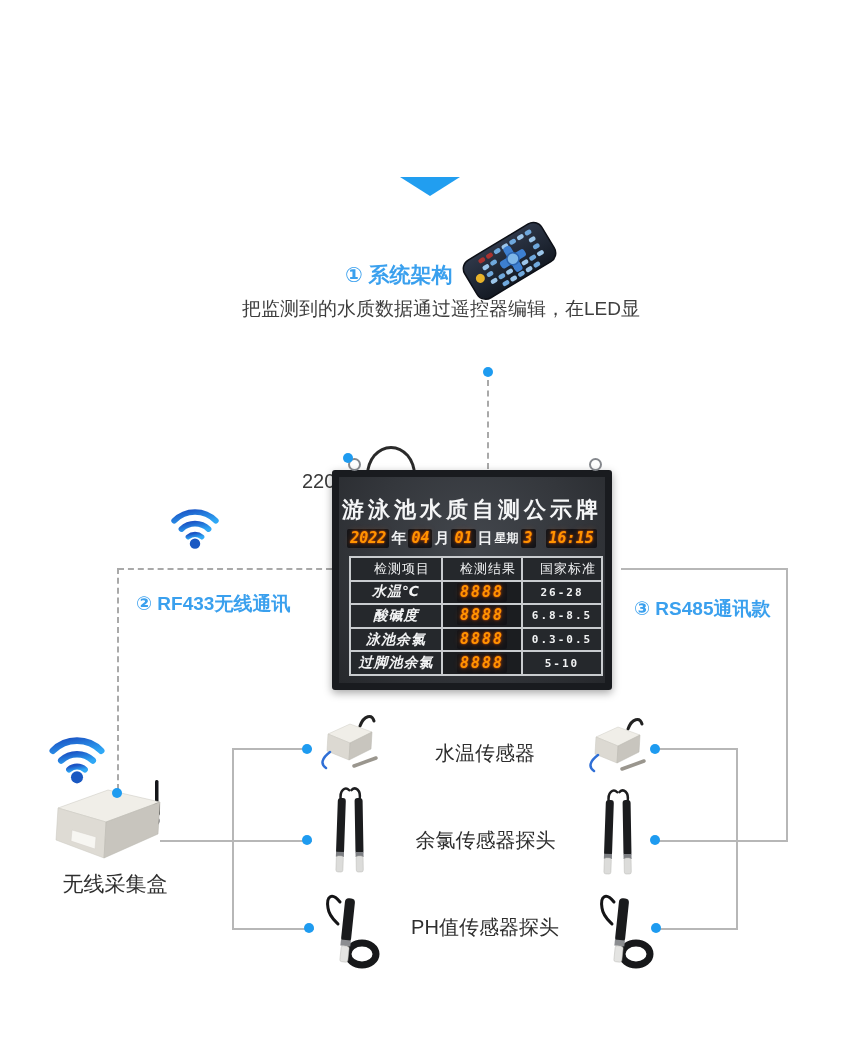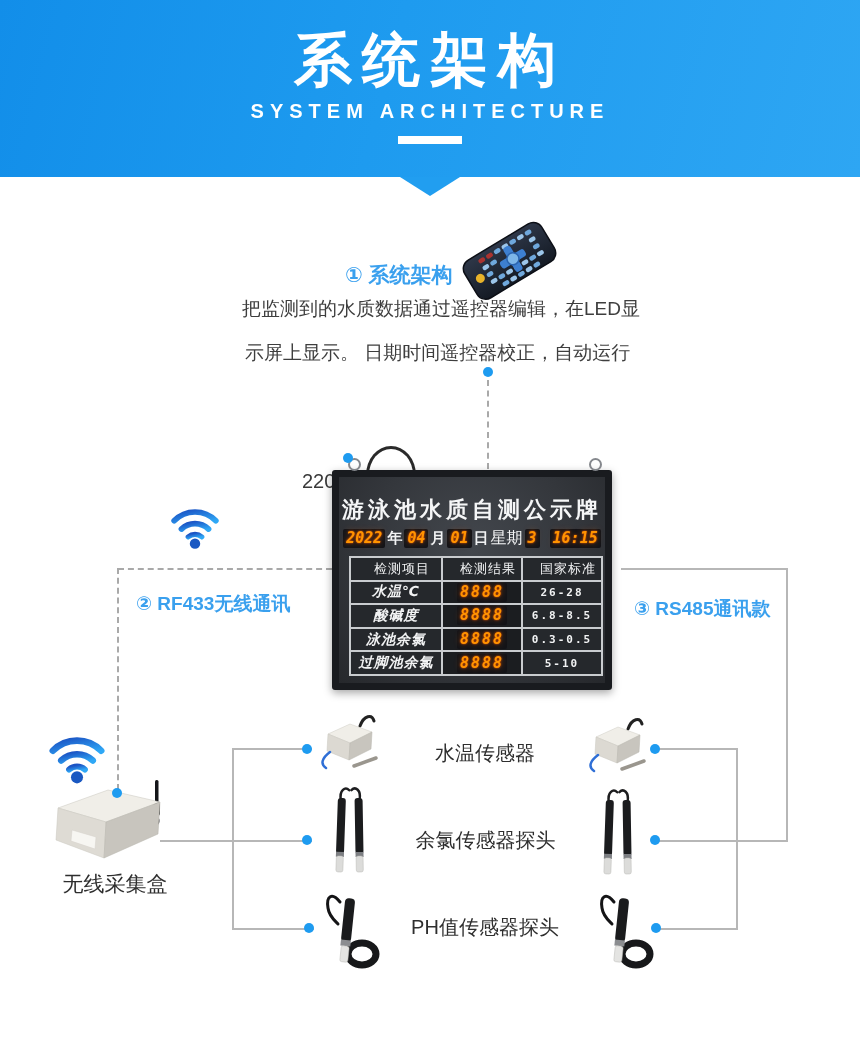--- a/index.html
+++ b/index.html
@@ -35,21 +35,21 @@
     background:radial-gradient(ellipse at 50% 35%,#43474d 0%,#34373c 55%,#26282c 100%);
     box-shadow:0 3px 8px rgba(0,0,0,0.35);}
   .board-title{position:absolute;left:0;top:18px;width:100%;text-align:center;color:#f5f6f7;
     font-size:22px;font-weight:bold;letter-spacing:4px;white-space:nowrap;}
   .date-row{position:absolute;left:0;top:49px;width:100%;height:24px;display:flex;
     align-items:center;justify-content:center;gap:2px;white-space:nowrap;}
   .led{font-family:"DejaVu Sans Mono",monospace;font-style:italic;font-weight:bold;
     color:#ff9400;background:#131418;border-radius:2px;padding:1px 3px;font-size:15px;
     text-shadow:0 0 2px #ff5a00,0 0 6px rgba(255,110,0,0.5);line-height:17px;}
   .du{color:#f2f3f4;font-weight:bold;font-size:15px;}
-  .du-small{color:#f2f3f4;font-weight:normal;font-size:16px;margin-left:0;}
+  .du-small{color:#f2f3f4;font-weight:bold;font-size:12px;margin-left:0;}
   .ledtable{position:absolute;left:10px;top:79px;width:254px;height:120px;box-sizing:border-box;
     display:grid;grid-template-columns:90px 78px 1fr;grid-auto-rows:1fr;
     gap:2px;border:2px solid #c9cccf;background:#c9cccf;}
   .ledtable>div{display:flex;align-items:center;justify-content:center;background:#25282c;overflow:hidden;}
   .t-head{color:#f2f3f4;font-weight:normal;font-size:13px;letter-spacing:1px;padding-left:12px;}
   .t-item{color:#f2f3f4;font-weight:bold;font-size:14px;letter-spacing:1px;font-style:italic;}
   .t-led{background:#1b1d20 !important;}
   .t-led span{font-size:15px;letter-spacing:2px;}
   .t-std{color:#f2f3f4;font-weight:bold;font-size:11px;letter-spacing:2px;
     font-family:"DejaVu Sans Mono",monospace;}
@@ -72,25 +72,20 @@
           <stop offset="1" stop-color="#2fa8f6"></stop>
       </linearGradient>
       <linearGradient id="remGrad" x1="0" y1="0" x2="0" y2="1">
         <stop offset="0" stop-color="#2e3razor"></stop>
           <stop offset="0" stop-color="#2e3748"></stop>
           <stop offset="1" stop-color="#141a24"></stop>
       </linearGradient>
     </defs>
   </svg>
 
-  <div class="banner">
-    <div class="banner-title">系统架构</div>
-    <div class="banner-sub">SYSTEM ARCHITECTURE</div>
-    <div class="banner-bar"></div>
-  </div>
   <div class="banner-arrow"></div>
 
   <div class="illus" style="left:458px;top:216px;">
     <svg width="102" height="88" viewBox="0 0 102 88">
       <g transform="rotate(-31 51 44)">
         <rect x="6" y="23" width="90" height="44" rx="10" fill="url(#remGrad)" stroke="#0c0f16" stroke-width="1.5"></rect>
         <circle cx="17" cy="45" r="4.5" fill="#e8b32a"></circle>
         <rect x="24" y="28" width="7" height="4.5" rx="2" fill="#aa3330"></rect>
         <rect x="33" y="28" width="7" height="4.5" rx="2" fill="#aa3330"></rect>
         <g fill="#6fa8dc">
@@ -118,21 +113,20 @@
           <rect x="69" y="60" width="7" height="4.5" rx="2"></rect>
         </g>
         <rect x="51" y="31" width="8" height="28" rx="3" fill="#3d7fd0"></rect>
         <rect x="41" y="41" width="28" height="8" rx="3" fill="#3d7fd0"></rect>
         <circle cx="55" cy="45" r="6" fill="#7db6e8" stroke="#2a63ae" stroke-width="1.5"></circle>
       </g>
     </svg>
   </div>
   <div class="blue-label" style="left:345px;top:261px;font-size:21px;">① 系统架构</div>
   <div class="desc" style="left:242px;top:296px;">把监测到的水质数据通过遥控器编辑，在LED显</div>
-  <div class="desc" style="left:245px;top:340px;">示屏上显示。 日期时间遥控器校正，自动运行</div>
 
   <div class="cdot" style="left:483px;top:367px;"></div>
   <div class="dvline" style="left:487px;top:380px;height:89px;"></div>
 
   <div class="black-label" style="left:302px;top:427px;color:#3a3a3a;margin-top:43px;">220V AC</div>
   <div class="cdot" style="left:343px;top:453px;"></div>
   <div class="cord"></div>
   <div class="hook" style="left:348px;top:458px;"></div>
   <div class="hook" style="left:589px;top:458px;"></div>
 

